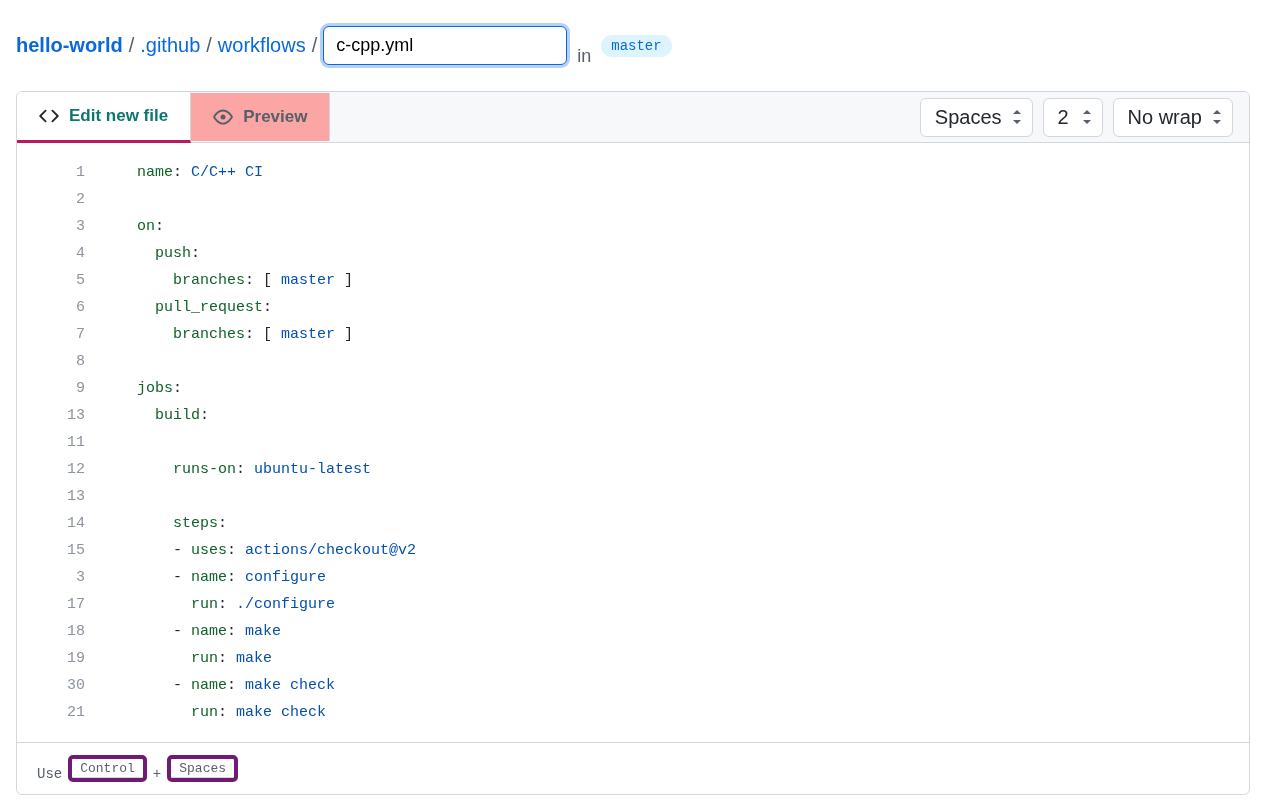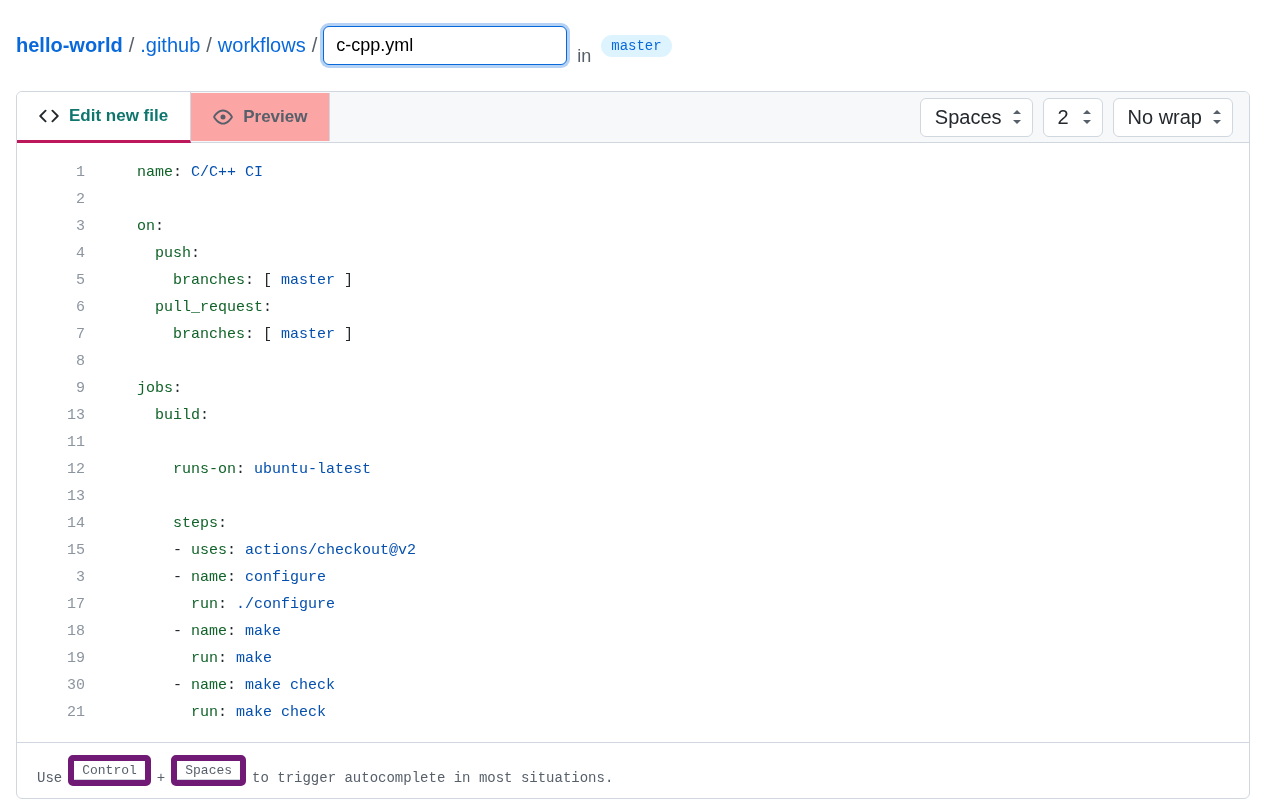--- a/index.html
+++ b/index.html
@@ -123,21 +123,21 @@
       padding: 12px 20px;
       font-family: "SFMono-Regular", Consolas, "Liberation Mono", Menlo, monospace;
       font-size: 14px;
       color: #57606a;
       display: flex;
       align-items: flex-end;
       gap: 6px;
       flex-wrap: wrap;
     }
     .kbd {
-      border: 6px solid #701a75;
+      border: 4px solid #701a75;
       border-radius: 5px;
       padding: 2px 8px;
       font-size: 13px;
       background: #fff;
       color: #57606a;
       box-shadow: inset 0 -1px 0 #d0d7de;
     }
     svg { display: block; }
   </style>
 </head>
@@ -229,17 +229,16 @@
           <div>21</div>
         </div>
       <div class="code" id="code"><div><span class="k">name</span><span class="s">: </span><span class="b">C/C++ CI</span></div><div>&nbsp;</div><div><span class="k">on</span><span class="s">:</span></div><div><span class="s">  </span><span class="k">push</span><span class="s">:</span></div><div><span class="s">    </span><span class="k">branches</span><span class="s">: [ </span><span class="b">master</span><span class="s"> ]</span></div><div><span class="s">  </span><span class="k">pull_request</span><span class="s">:</span></div><div><span class="s">    </span><span class="k">branches</span><span class="s">: [ </span><span class="b">master</span><span class="s"> ]</span></div><div>&nbsp;</div><div><span class="k">jobs</span><span class="s">:</span></div><div><span class="s">  </span><span class="k">build</span><span class="s">:</span></div><div>&nbsp;</div><div><span class="s">    </span><span class="k">runs-on</span><span class="s">: </span><span class="b">ubuntu-latest</span></div><div>&nbsp;</div><div><span class="s">    </span><span class="k">steps</span><span class="s">:</span></div><div><span class="s">    - </span><span class="k">uses</span><span class="s">: </span><span class="b">actions/checkout@v2</span></div><div><span class="s">    - </span><span class="k">name</span><span class="s">: </span><span class="b">configure</span></div><div><span class="s">      </span><span class="k">run</span><span class="s">: </span><span class="b">./configure</span></div><div><span class="s">    - </span><span class="k">name</span><span class="s">: </span><span class="b">make</span></div><div><span class="s">      </span><span class="k">run</span><span class="s">: </span><span class="b">make</span></div><div><span class="s">    - </span><span class="k">name</span><span class="s">: </span><span class="b">make check</span></div><div><span class="s">      </span><span class="k">run</span><span class="s">: </span><span class="b">make check</span></div></div>
     </div>
 
     <div class="footer-hint">
       <span>Use</span>
       <span class="kbd">Control</span>
       <span>+</span>
       <span class="kbd">Spaces</span>
-      <span>to trigger autocomplete in most situations.</span>
     </div>
   </div>
 
 </div>
 
 </body></html>

